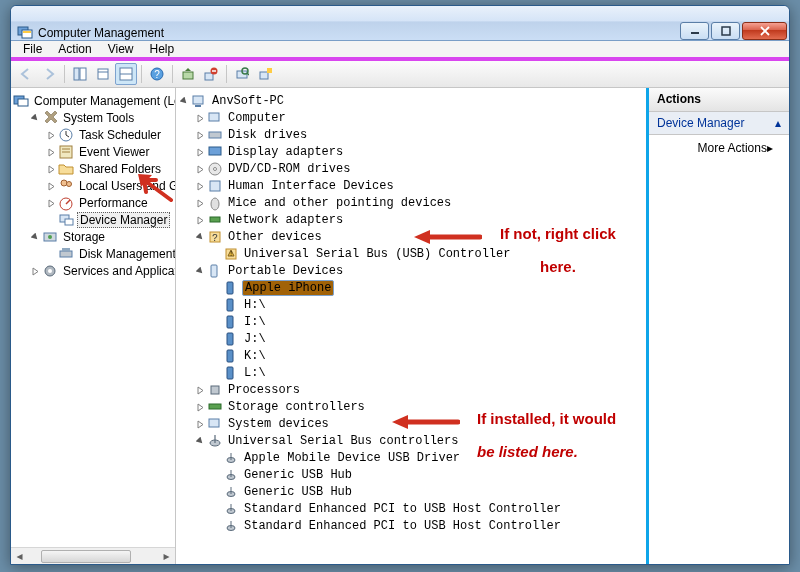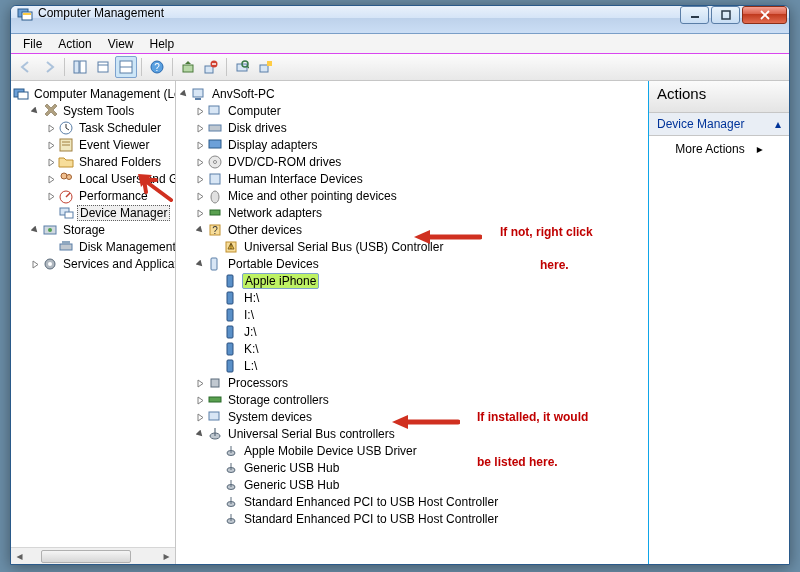--- a/index.html
+++ b/index.html
@@ -1,72 +1,72 @@
 <!DOCTYPE html>
 <html><head>
 <meta charset="utf-8">
 <style>
   * { box-sizing: border-box; }
   body { margin:0; font-family: "Segoe UI", Tahoma, sans-serif; font-size:12px; color:#000; background:#6b8ea8; padding:0; }
   .viewport { width:800px; height:572px; position:relative; overflow:hidden; background:#6b8ea8; }
   .window { position:absolute; left:10px; top:5px; width:780px; height:560px; background:#fff; border:1px solid #2a5a8a; border-radius:6px 6px 0 0; box-shadow:0 2px 15px rgba(0,0,0,0.4); display:flex; flex-direction:column; }
   
   
-  .titlebar { height:28px; background:linear-gradient(to bottom,#e9f1fb 0%, #d5e4f7 45%, #bed2eb 46%, #cbdef5 100%); border-radius:6px 6px 0 0; display:flex; align-items:flex-start; padding:0 2px 0 6px; border-bottom:1px solid #7a9ec7; }
+  .titlebar { height:35px; background:linear-gradient(to bottom,#e9f1fb 0%, #d5e4f7 45%, #bed2eb 46%, #cbdef5 100%); border-radius:6px 6px 0 0; display:flex; align-items:flex-end; padding:0 2px 0 6px; border-bottom:1px solid #7a9ec7; }
   .titlebar .appicon { width:16px; height:16px; margin-right:5px; flex:none; }
   .titlebar .title { flex:1; font-size:12px; color:#000; }
   .winbtns { display:flex; gap:2px; }
   .winbtn { width:29px; height:18px; border:1px solid #5a7ea7; border-radius:3px; display:flex; align-items:center; justify-content:center; background:linear-gradient(to bottom,#eaf3fb,#c9def4); }
   .winbtn.close { width:45px; background:linear-gradient(to bottom,#f6a193,#d9614b 45%,#c03a1e 46%,#e26b4f); border-color:#8a2e18;}
   .winbtn svg { width:10px; height:10px; }
   
   
-  .menubar { height:20px; background:#f4f4f4; display:flex; align-items:center; padding:0 4px; font-size:12px; border-bottom:1px solid #d946ef;}
+  .menubar { height:20px; background:#f4f4f4; display:flex; align-items:center; padding:0 4px; font-size:12px; border-bottom:4px solid #d946ef;}
   .menubar .mitem { padding:2px 8px; cursor:default; }
   
   
   .toolbar { height:27px; background:linear-gradient(to bottom,#fcfcfc,#e8e8e8); border-bottom:1px solid #c6c6c6; display:flex; align-items:center; padding:0 4px; gap:1px;}
   .tbtn { width:22px; height:22px; display:flex; align-items:center; justify-content:center; border:1px solid transparent; border-radius:2px;}
   .tbtn.disabled { opacity:0.35; }
   .tbtn.sel { background:#cde6f7; border-color:#7da2ce; }
   .tsep { width:1px; height:18px; background:#c6c6c6; margin:0 3px; }
   
   
   .body { flex:1; display:flex; overflow:hidden; }
   .pane { background:#fff; overflow:auto; }
   .leftpane { width:165px; border-right:1px solid #c6c6c6; position:relative;}
-  .midpane { flex:1; border-right:1px solid #0ea5e9; position:relative;}
+  .midpane { flex:1; border-right:3px solid #0ea5e9; position:relative;font-family:Liberation Mono, monospace;}
   .rightpane { width:140px; }
   
   
   .tree { padding:4px 2px; }
   .node { display:flex; align-items:center; height:16px; margin:1px 0; white-space:nowrap; cursor:default;}
   .expander { width:13px; height:13px; flex:none; display:flex; align-items:center; justify-content:center; margin-right:0px;}
   .expander svg { width:9px; height:9px; }
   .spacer { width:13px; flex:none; }
   .nicon { width:16px; height:16px; flex:none; margin-right:3px; display:flex; align-items:center; justify-content:center;}
   .nlabel { font-size:12px; padding:0 2px; }
   .nlabel.hl { background:#f0f0f0; border:1px dotted #606060; }
-  .nlabel.sel { background:#bef264; border:1px solid #7da2ce; border-radius:2px;}
+  .nlabel.sel { background:#a16207; border:1px solid #7da2ce; border-radius:2px;}
   .children { padding-left:16px; }
   
   
-  .ap-head { height:32px; background:linear-gradient(to bottom,#fbfbfb,#e4e4e4); border-bottom:1px solid #c6c6c6; padding:4px 8px; font-size:15px; font-weight:normal;}
+  .ap-head { height:24px; background:linear-gradient(to bottom,#fbfbfb,#e4e4e4); border-bottom:1px solid #c6c6c6; padding:4px 8px; font-size:12px; font-weight:bold;}
   .ap-section { background:#e9eef5; padding:4px 8px; border-bottom:1px solid #c6c6c6; color:#003399; display:flex; justify-content:space-between; align-items:center;}
-  .ap-item { padding:6px 16px; display:flex; justify-content:center;gap:12px;}
+  .ap-item { padding:6px 16px; display:flex; justify-content:flex-end;}
   
   
   .hscroll { position:absolute; bottom:0; left:0; right:0; height:17px; background:#f0f0f0; border-top:1px solid #d6d6d6; display:flex; align-items:center;}
   .hscroll .thumb { position:absolute; left:30px; width:55%; height:13px; top:2px; background:linear-gradient(to bottom,#f5f5f5,#d7d7d7); border:1px solid #b0b0b0; border-radius:2px;}
   .hscroll .arr { width:17px; height:17px; display:flex; align-items:center; justify-content:center; color:#606060;}
   .hscroll .arrR { margin-left:auto;}
   
   
   .annot { position:absolute; pointer-events:none; }
-  .annot-text { color:#c00000; font-weight:bold; font-size:12px; font-family:Arial, sans-serif;text-align:right; }
+  .annot-text { color:#c00000; font-weight:bold; font-size:15px; font-family:Arial, sans-serif;text-align:right; }
   .arrow-red { position:absolute; }
   
   .leftpane .tree { padding-bottom:20px; }
 </style>
 </head>
 <body>
 
 <div class="viewport">
   <div class="window">
 
@@ -671,15 +671,15 @@
     <path d="M2 9 L18 2 L18 16 Z" fill="#d03020"></path>
   </svg>
   <div class="annot annot-text" style="left:500px; top:225px;">If not, right click</div>
   <div class="annot annot-text" style="left:500px; top:258px;margin-left:40px;">here.</div>
 
   <svg class="arrow-red" style="left:390px; top:413px;" width="70" height="18">
     <path d="M68 9 L10 9" stroke="#d03020" stroke-width="5" stroke-linecap="round"></path>
     <path d="M2 9 L18 2 L18 16 Z" fill="#d03020"></path>
   </svg>
   <div class="annot annot-text" style="left:477px; top:410px;">If installed, it would</div>
-  <div class="annot annot-text" style="left:477px; top:455px;">be listed here.</div>
+  <div class="annot annot-text" style="left:477px; top:443px;font-style:italic;">be listed here.</div>
 
 </div>
 
 </body></html>

